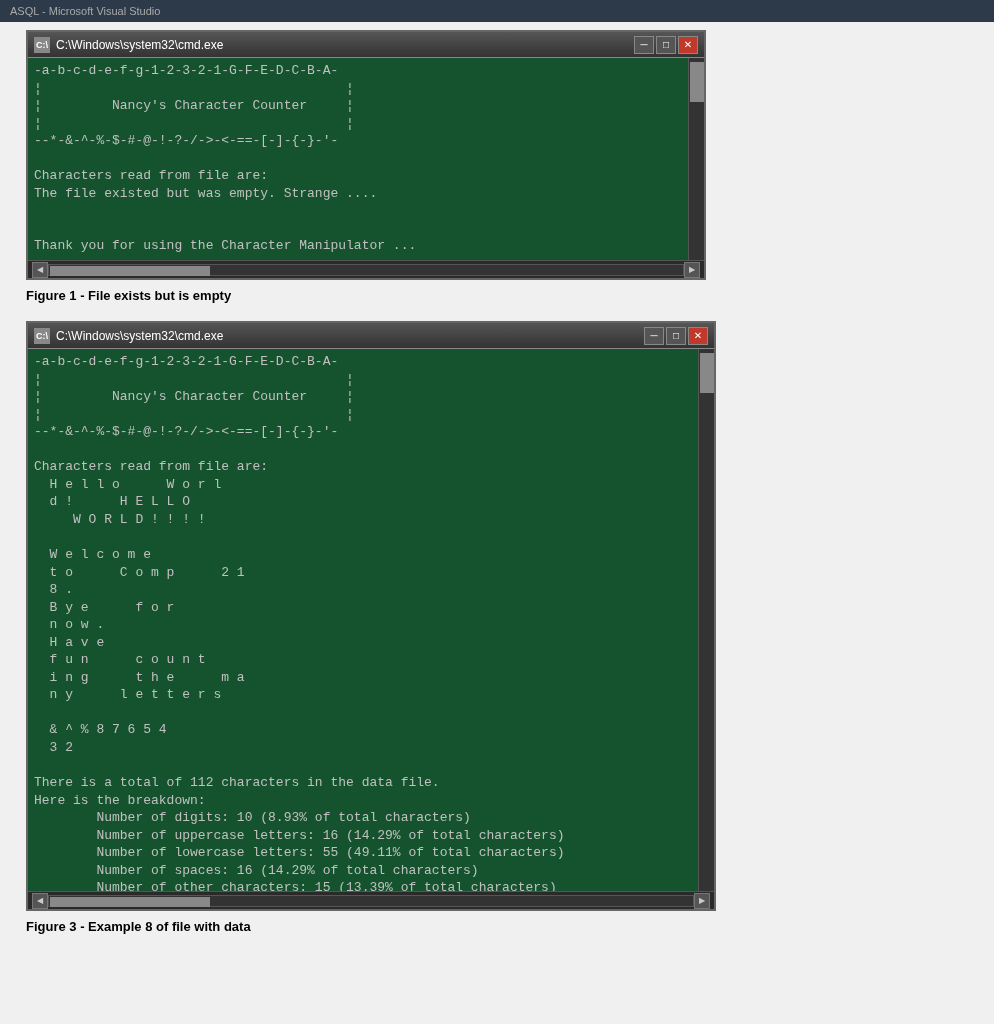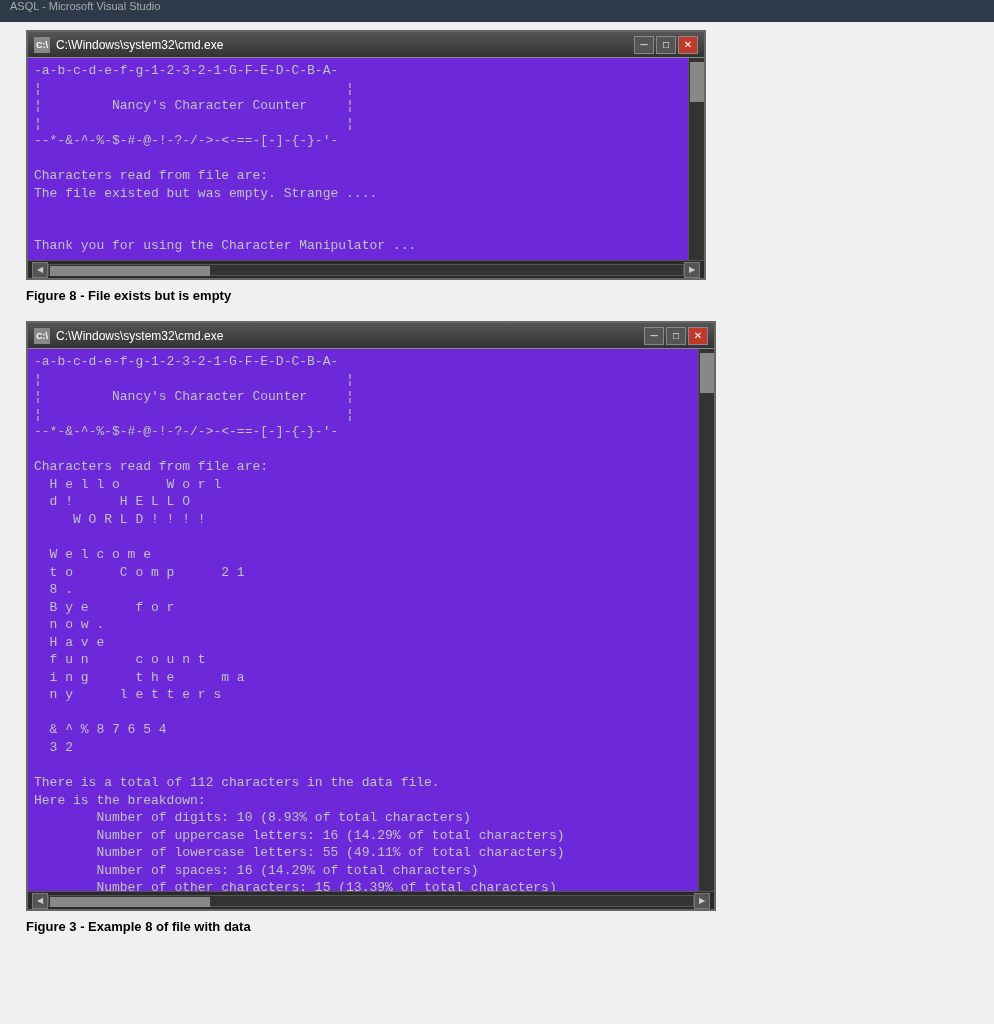--- a/index.html
+++ b/index.html
@@ -68,21 +68,21 @@
       background: #555;
     }
 
     .titlebar-btn.close {
       background: #c0392b;
     }
     .titlebar-btn.maximize { background: #555; }
     .titlebar-btn.minimize { background: #555; }
 
     .window-body {
-      background: #6d28d9;
+      background: #14532d;
       padding: 4px 6px;
       position: relative;
       overflow: hidden;
     }
 
     .console-text {
       font-family: 'Courier New', Courier, monospace;
       font-size: 13px;
       color: #c0c0c0;
       white-space: pre;
@@ -160,20 +160,21 @@
 
     
     .top-bar {
       background: #2d3a4a;
       height: 22px;
       width: 994px;
       margin-left: -16px;
       margin-top: -8px;
       margin-bottom: 8px;
       display: flex;
+      align-items: center;
       padding: 0 10px;
     }
 
     .top-bar-text {
       color: #aaa;
       font-size: 11px;
       font-family: Arial, sans-serif;
     }
   </style>
 </head>
@@ -214,21 +215,21 @@
     <div class="scrollbar-bottom-area">
       <div class="h-arrow">◀</div>
       <div class="h-scrollbar-track">
         <div class="h-scrollbar-thumb"></div>
       </div>
       <div class="h-arrow">▶</div>
     </div>
   </div>
 </div>
 
-<div class="figure-caption">Figure 8 - File exists but is empty</div>
+<div class="figure-caption">Figure 1 - File exists but is empty</div>
 
 <div class="window" style="width:690px;">
   <div class="window-titlebar">
     <div class="titlebar-icon">
       <span style="font-size:9px;font-weight:bold;">C:\</span>
     </div>
     <span class="titlebar-text">C:\Windows\system32\cmd.exe</span>
     <div class="titlebar-buttons">
       <div class="titlebar-btn minimize">─</div>
       <div class="titlebar-btn maximize">□</div>

